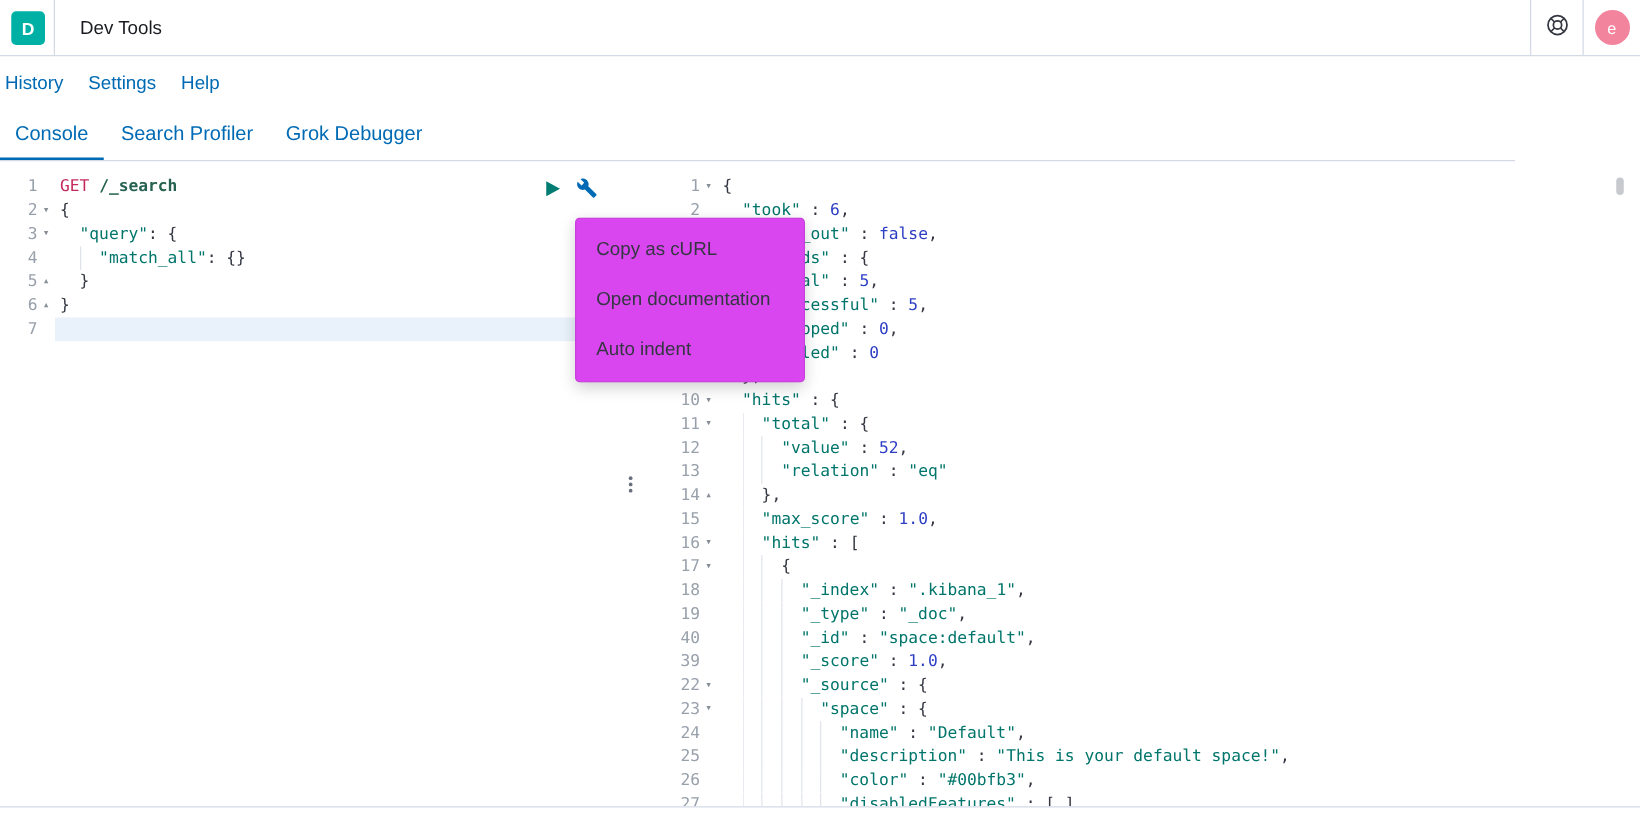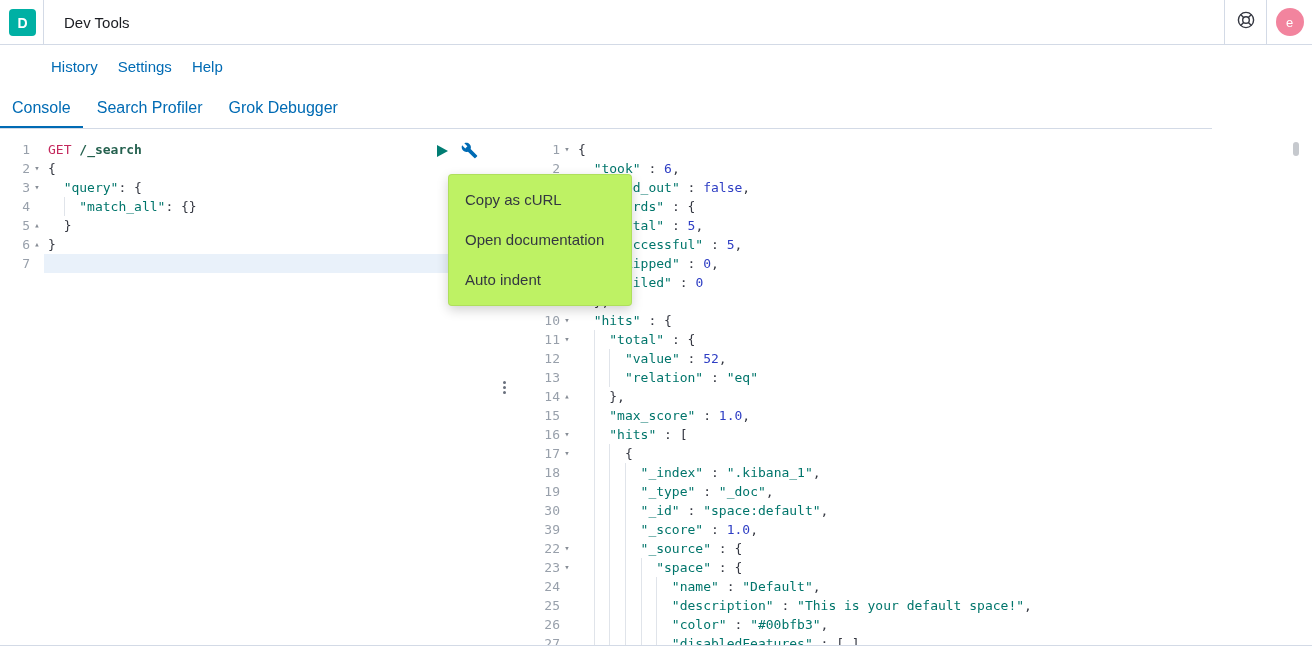--- a/index.html
+++ b/index.html
@@ -24,21 +24,21 @@
   .header-right{position:absolute;right:0;top:0;height:45px;display:flex;}
   .header-btn{height:44px;display:flex;align-items:center;justify-content:center;
     border-left:1px solid var(--border);cursor:pointer;background:#fff;}
   .header-btn.help{width:42px;}
   .header-btn.user{width:46px;}
   .avatar{width:28px;height:28px;border-radius:50%;background:var(--avatar);color:#fff;
     font-size:13px;display:flex;align-items:center;justify-content:center;}
 
   
   .console-links{position:absolute;top:45px;left:0;height:42px;padding-left:4px;
-    display:flex;align-items:center;margin-left:47px;}
+    display:flex;align-items:center;}
   .console-link{color:var(--link);font-size:15px;margin-right:20px;cursor:pointer;}
 
   
   .tabs{position:absolute;top:87px;left:0;width:1212px;height:42px;
     border-bottom:1px solid var(--border);display:flex;}
   .tab{padding:0 12px;margin-right:2px;line-height:41px;font-size:16px;color:var(--link);
     cursor:pointer;white-space:nowrap;}
   .tab.active{box-shadow:inset 0 -2px 0 var(--link);font-weight:500;}
 
   
@@ -72,21 +72,21 @@
 
   .editor-actions{position:absolute;top:12px;right:20px;display:flex;gap:12px;
     align-items:center;z-index:5;}
   .icon-btn{background:none;border:none;padding:0;cursor:pointer;display:flex;
     align-items:center;justify-content:center;}
 
   .scroll-thumb{position:absolute;top:12px;right:13px;width:6px;height:14px;
     border-radius:3px;background:#c6c9ce;}
 
   
-  .context-menu{position:absolute;left:448px;top:174px;width:184px;background:#bef264;
+  .context-menu{position:absolute;left:460px;top:174px;width:184px;background:#d946ef;
     border-radius:4px;border:1px solid rgba(0,0,0,0.08);
     box-shadow:0 4px 12px rgba(0,0,0,0.18);padding:5px 0;z-index:40;}
   .menu-item{height:40px;line-height:40px;padding:0 16px;font-size:15px;
     color:var(--menu-text);cursor:pointer;white-space:nowrap;}
 </style>
 </head>
 <body>
 
 <div class="screen">
 
@@ -331,21 +331,21 @@
       </div>
       <div class="code-line">
         <div class="gutter">
           <span class="lnum">19</span>
           <span class="fold"></span>
         </div>
         <div class="code-content"><span class="guide"></span><span class="guide b"></span><span class="guide b"></span><span class="guide b"></span><span class="tok-k">"_type"</span><span class="tok-p"> : </span><span class="tok-s">"_doc"</span><span class="tok-p">,</span></div>
       </div>
       <div class="code-line">
         <div class="gutter">
-          <span class="lnum">30</span>
+          <span class="lnum">40</span>
           <span class="fold"></span>
         </div>
         <div class="code-content"><span class="guide"></span><span class="guide b"></span><span class="guide b"></span><span class="guide b"></span><span class="tok-k">"_id"</span><span class="tok-p"> : </span><span class="tok-s">"space:default"</span><span class="tok-p">,</span></div>
       </div>
       <div class="code-line">
         <div class="gutter">
           <span class="lnum">39</span>
           <span class="fold"></span>
         </div>
         <div class="code-content"><span class="guide"></span><span class="guide b"></span><span class="guide b"></span><span class="guide b"></span><span class="tok-k">"_score"</span><span class="tok-p"> : </span><span class="tok-n">1.0</span><span class="tok-p">,</span></div>

